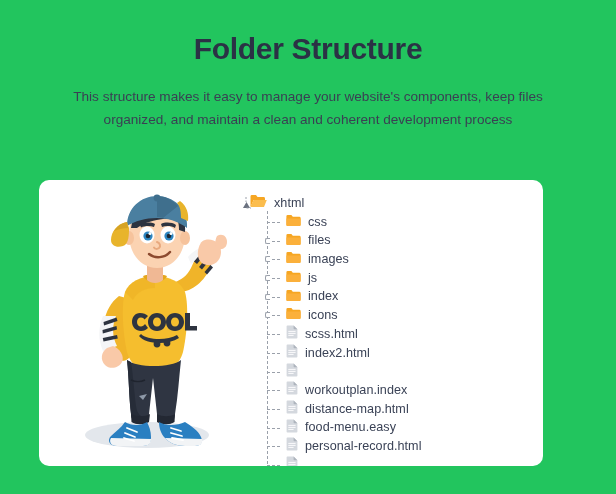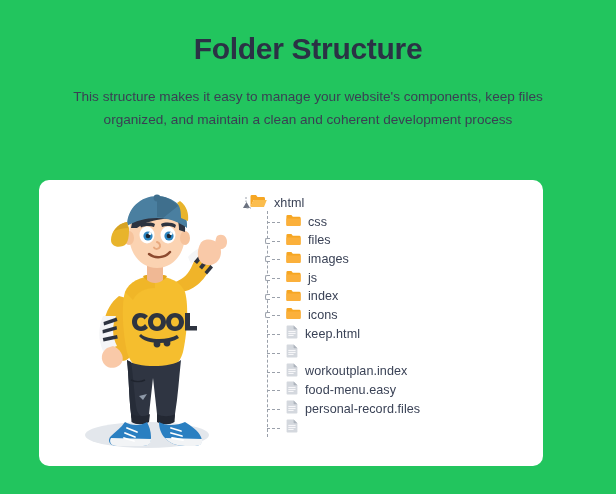--- a/index.html
+++ b/index.html
@@ -356,23 +356,38 @@
                 <svg width="12" height="14" viewBox="0 0 12 14" xmlns="http://www.w3.org/2000/svg">
                   <path d="M0.6 1.2 A0.8 0.8 0 0 1 1.4 0.4 L7.6 0.4 L11.4 4.2 L11.4 12.7 A0.8 0.8 0 0 1 10.6 13.5 L1.4 13.5 A0.8 0.8 0 0 1 0.6 12.7 Z" fill="#D4D8DE"></path>
                   <path d="M7.6 0.4 L11.4 4.2 L8.4 4.2 A0.8 0.8 0 0 1 7.6 3.4 Z" fill="#AEB4BD"></path>
                   <g stroke="#FFFFFF" stroke-width="0.9" stroke-linecap="round">
                     <line x1="2.7" y1="6.4" x2="9.2" y2="6.4"></line>
                     <line x1="2.7" y1="8.4" x2="9.2" y2="8.4"></line>
                     <line x1="2.7" y1="10.4" x2="7.2" y2="10.4"></line>
                   </g>
                 </svg>
               </span>
-              <span class="label">keep.html</span>
-            </div>
-
+              <span class="label">scss.html</span>
+            </div>
+
+            <div class="tree-row">
+
+              <span class="icon">
+                <svg width="12" height="14" viewBox="0 0 12 14" xmlns="http://www.w3.org/2000/svg">
+                  <path d="M0.6 1.2 A0.8 0.8 0 0 1 1.4 0.4 L7.6 0.4 L11.4 4.2 L11.4 12.7 A0.8 0.8 0 0 1 10.6 13.5 L1.4 13.5 A0.8 0.8 0 0 1 0.6 12.7 Z" fill="#D4D8DE"></path>
+                  <path d="M7.6 0.4 L11.4 4.2 L8.4 4.2 A0.8 0.8 0 0 1 7.6 3.4 Z" fill="#AEB4BD"></path>
+                  <g stroke="#FFFFFF" stroke-width="0.9" stroke-linecap="round">
+                    <line x1="2.7" y1="6.4" x2="9.2" y2="6.4"></line>
+                    <line x1="2.7" y1="8.4" x2="9.2" y2="8.4"></line>
+                    <line x1="2.7" y1="10.4" x2="7.2" y2="10.4"></line>
+                  </g>
+                </svg>
+              </span>
+              <span class="label">index2.html</span>
+            </div>
 
             <div class="tree-row">
 
               <span class="icon">
                 <svg width="12" height="14" viewBox="0 0 12 14" xmlns="http://www.w3.org/2000/svg">
                   <path d="M0.6 1.2 A0.8 0.8 0 0 1 1.4 0.4 L7.6 0.4 L11.4 4.2 L11.4 12.7 A0.8 0.8 0 0 1 10.6 13.5 L1.4 13.5 A0.8 0.8 0 0 1 0.6 12.7 Z" fill="#D4D8DE"></path>
                   <path d="M7.6 0.4 L11.4 4.2 L8.4 4.2 A0.8 0.8 0 0 1 7.6 3.4 Z" fill="#AEB4BD"></path>
                   <g stroke="#FFFFFF" stroke-width="0.9" stroke-linecap="round">
                     <line x1="2.7" y1="6.4" x2="9.2" y2="6.4"></line>
                     <line x1="2.7" y1="8.4" x2="9.2" y2="8.4"></line>
@@ -391,20 +406,35 @@
                   <g stroke="#FFFFFF" stroke-width="0.9" stroke-linecap="round">
                     <line x1="2.7" y1="6.4" x2="9.2" y2="6.4"></line>
                     <line x1="2.7" y1="8.4" x2="9.2" y2="8.4"></line>
                     <line x1="2.7" y1="10.4" x2="7.2" y2="10.4"></line>
                   </g>
                 </svg>
               </span>
               <span class="label">workoutplan.index</span>
             </div>
 
+            <div class="tree-row">
+
+              <span class="icon">
+                <svg width="12" height="14" viewBox="0 0 12 14" xmlns="http://www.w3.org/2000/svg">
+                  <path d="M0.6 1.2 A0.8 0.8 0 0 1 1.4 0.4 L7.6 0.4 L11.4 4.2 L11.4 12.7 A0.8 0.8 0 0 1 10.6 13.5 L1.4 13.5 A0.8 0.8 0 0 1 0.6 12.7 Z" fill="#D4D8DE"></path>
+                  <path d="M7.6 0.4 L11.4 4.2 L8.4 4.2 A0.8 0.8 0 0 1 7.6 3.4 Z" fill="#AEB4BD"></path>
+                  <g stroke="#FFFFFF" stroke-width="0.9" stroke-linecap="round">
+                    <line x1="2.7" y1="6.4" x2="9.2" y2="6.4"></line>
+                    <line x1="2.7" y1="8.4" x2="9.2" y2="8.4"></line>
+                    <line x1="2.7" y1="10.4" x2="7.2" y2="10.4"></line>
+                  </g>
+                </svg>
+              </span>
+              <span class="label">distance-map.html</span>
+            </div>
 
             <div class="tree-row">
 
               <span class="icon">
                 <svg width="12" height="14" viewBox="0 0 12 14" xmlns="http://www.w3.org/2000/svg">
                   <path d="M0.6 1.2 A0.8 0.8 0 0 1 1.4 0.4 L7.6 0.4 L11.4 4.2 L11.4 12.7 A0.8 0.8 0 0 1 10.6 13.5 L1.4 13.5 A0.8 0.8 0 0 1 0.6 12.7 Z" fill="#D4D8DE"></path>
                   <path d="M7.6 0.4 L11.4 4.2 L8.4 4.2 A0.8 0.8 0 0 1 7.6 3.4 Z" fill="#AEB4BD"></path>
                   <g stroke="#FFFFFF" stroke-width="0.9" stroke-linecap="round">
                     <line x1="2.7" y1="6.4" x2="9.2" y2="6.4"></line>
                     <line x1="2.7" y1="8.4" x2="9.2" y2="8.4"></line>
@@ -421,21 +451,21 @@
                 <svg width="12" height="14" viewBox="0 0 12 14" xmlns="http://www.w3.org/2000/svg">
                   <path d="M0.6 1.2 A0.8 0.8 0 0 1 1.4 0.4 L7.6 0.4 L11.4 4.2 L11.4 12.7 A0.8 0.8 0 0 1 10.6 13.5 L1.4 13.5 A0.8 0.8 0 0 1 0.6 12.7 Z" fill="#D4D8DE"></path>
                   <path d="M7.6 0.4 L11.4 4.2 L8.4 4.2 A0.8 0.8 0 0 1 7.6 3.4 Z" fill="#AEB4BD"></path>
                   <g stroke="#FFFFFF" stroke-width="0.9" stroke-linecap="round">
                     <line x1="2.7" y1="6.4" x2="9.2" y2="6.4"></line>
                     <line x1="2.7" y1="8.4" x2="9.2" y2="8.4"></line>
                     <line x1="2.7" y1="10.4" x2="7.2" y2="10.4"></line>
                   </g>
                 </svg>
               </span>
-              <span class="label">personal-record.files</span>
+              <span class="label">personal-record.html</span>
             </div>
 
             <div class="tree-row">
 
               <span class="icon">
                 <svg width="12" height="14" viewBox="0 0 12 14" xmlns="http://www.w3.org/2000/svg">
                   <path d="M0.6 1.2 A0.8 0.8 0 0 1 1.4 0.4 L7.6 0.4 L11.4 4.2 L11.4 12.7 A0.8 0.8 0 0 1 10.6 13.5 L1.4 13.5 A0.8 0.8 0 0 1 0.6 12.7 Z" fill="#D4D8DE"></path>
                   <path d="M7.6 0.4 L11.4 4.2 L8.4 4.2 A0.8 0.8 0 0 1 7.6 3.4 Z" fill="#AEB4BD"></path>
                   <g stroke="#FFFFFF" stroke-width="0.9" stroke-linecap="round">
                     <line x1="2.7" y1="6.4" x2="9.2" y2="6.4"></line>

